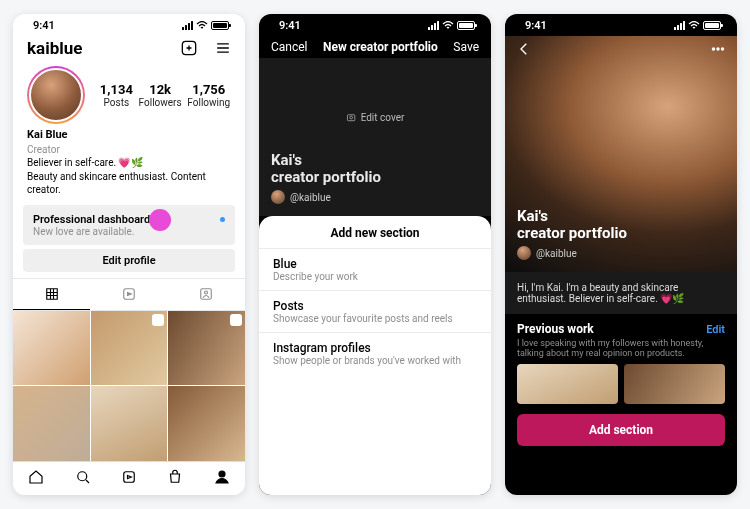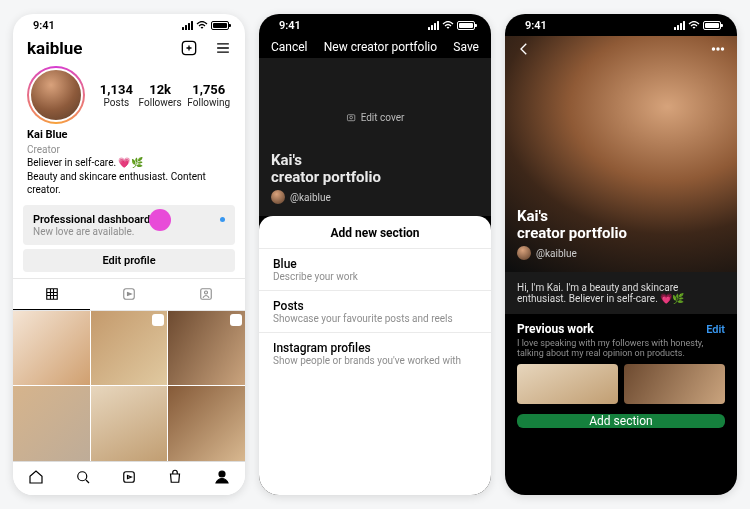--- a/index.html
+++ b/index.html
@@ -9,21 +9,21 @@
     display: flex;
     justify-content: center;
     gap: 14px;
     padding: 14px 12px;
     width: 750px;
     height: 509px;
   }
   .phone {
     width: 232px;
     height: 481px;
-    border-radius: 20px;
+    border-radius: 12px;
     overflow: hidden;
     box-shadow: 0 2px 10px rgba(0,0,0,.12);
     position: relative;
     background: #fff;
     display: flex;
     flex-direction: column;
   }
   .status-bar {
     height: 22px;
     display: flex;
@@ -118,21 +118,21 @@
   .navbar svg{width:18px;height:18px;stroke:#000;stroke-width:1.6;fill:none}
   .navbar .filled svg{fill:#000}
 
   
   .ph2 { background:#000; color:#fff; }
   .ph2 .status-bar{color:#fff}
   .ph2-head {
     display:flex; justify-content:space-between; align-items:center;
     padding: 4px 12px; font-size:12px;
   }
-  .ph2-head .title{font-weight:400;}
+  .ph2-head .title{font-weight:700;}
   .cover {
     height:158px; background:#1a1a1a; position:relative;
     display:flex; flex-direction:column; justify-content:flex-end; padding:12px;
   }
   .edit-cover {
     position:absolute; top:54px; left:50%; transform:translateX(-50%);
     font-size:10px; color:#bbb; display:flex; gap:4px; align-items:center;
   }
   .cover-title { font-size:15px; font-weight:700; line-height:1.15; color:#e9e9e9; }
   .handle-row { display:flex; gap:5px; align-items:center; margin-top:4px; font-size:10px; color:#ccc; }
@@ -171,22 +171,22 @@
   .prev-head {
     display:flex; justify-content:space-between; align-items:center;
     padding: 8px 12px 2px 12px; font-size:12px;gap:8px;
   }
   .prev-head .pw{font-weight:700;}
   .prev-head .ed{color:#3897f0; font-size:11px; font-weight:600;}
   .prev-sub { padding:0 12px 6px 12px; font-size:9px; color:#8e8e8e; }
   .prev-thumbs { display:flex; gap:6px; padding:0 12px; }
   .prev-thumbs > div{flex:1;height:40px;border-radius:4px}
   .add-btn {
-    margin:10px 12px; background:#15803d; color:#fff;
-    text-align:center; border-radius:6px; font-size:12px; font-weight:400;
+    margin:10px 12px; padding:9px; background:#be185d; color:#fff;
+    text-align:center; border-radius:6px; font-size:12px; font-weight:700;
   }
   .hearts { font-size:10px; }
 </style>
 </head>
 <body>
 
 <div class="phone">
   <div class="status-bar">
     <span>9:41</span>
     <div class="status-right">

